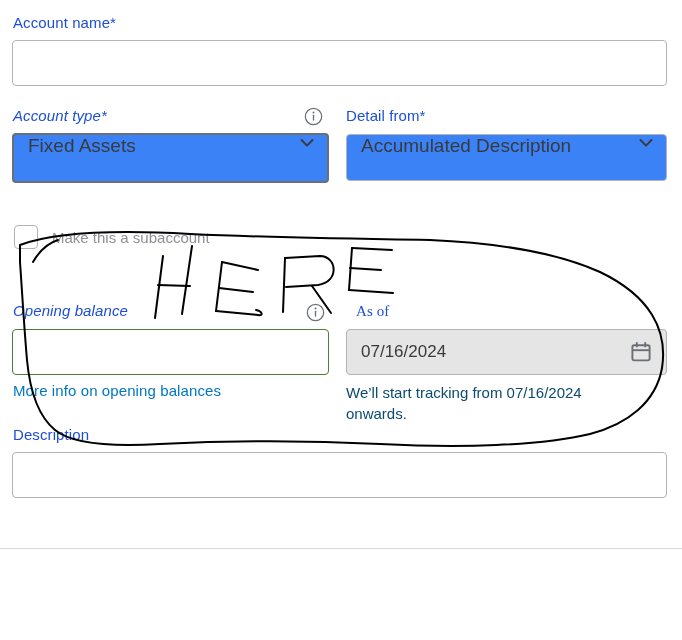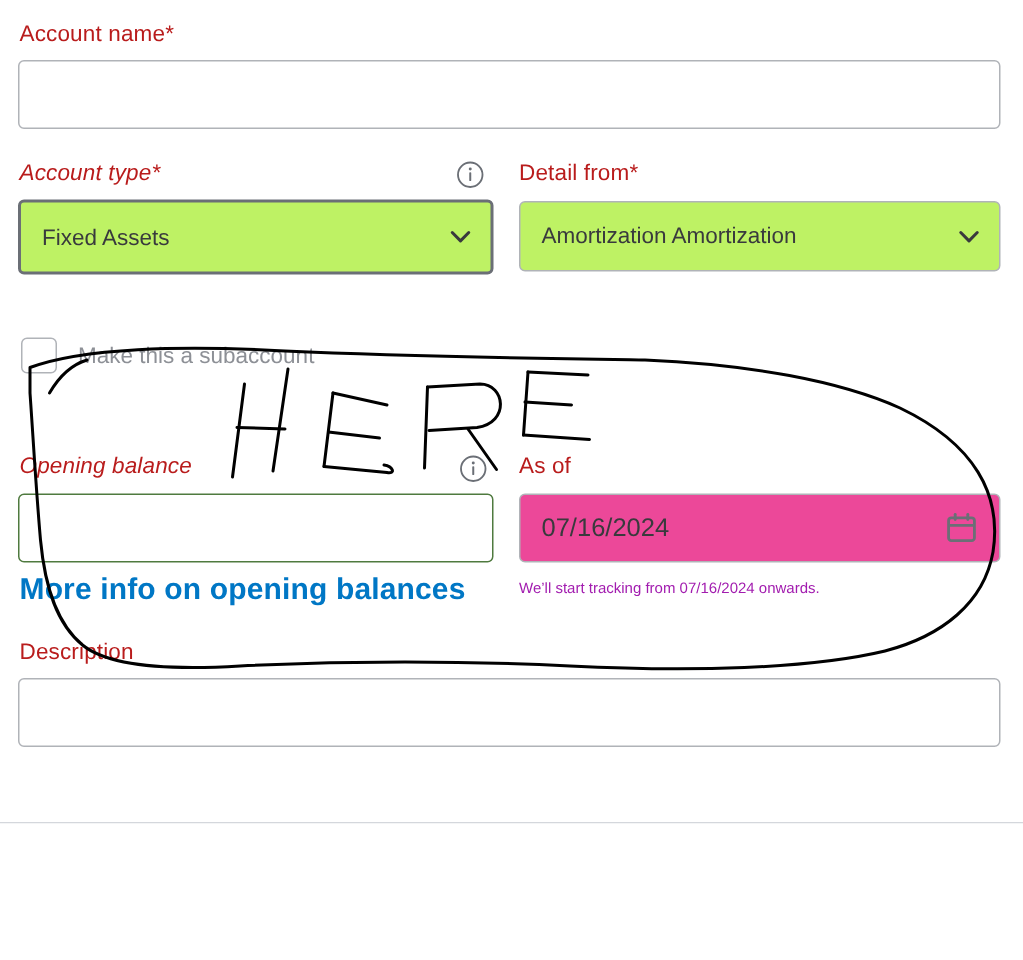--- a/index.html
+++ b/index.html
@@ -18,48 +18,47 @@
   #app {
     position: absolute;
     inset: 0;
     width: 682px;
     height: 640px;
   }
 
   
   .field-label {
     font-size: 15px;
-    color: #b91c1c;
+    color: #1d4ed8;
     line-height: 18px;
     letter-spacing: .1px;
     white-space: nowrap;
   }
   .text-input {
     box-sizing: border-box;
     background: #fff;
     border: 1px solid #b0b3b8;
     border-radius: 4px;
     font-size: 16px;
     color: #393a3d;
     font-family: "Liberation Sans", sans-serif;
     padding: 0 12px;
     outline: none;
   }
   .text-input::placeholder { color: #b0b3b8; }
 
   .select-box {
     box-sizing: border-box;
-    background: #bef264;
+    background: #3b82f6;
     border: 1px solid #b0b3b8;
     border-radius: 4px;
     display: flex;
-    align-items: center;
     justify-content: space-between;
     padding: 0 12px 0 14px;
-    font-size: 15px;
+    font-size: 19px;
     color: #393a3d;
     cursor: pointer;
   }
   .select-box.focused {
     border: 2px solid #6b6f76;
   }
   .chev {
     width: 16px; height: 16px;
     flex: 0 0 auto;
     margin-left: 10px;
@@ -89,54 +88,54 @@
     cursor: pointer;
   }
   #subaccount-label {
     margin-left: 14px;
     font-size: 15px;
     color: #8d9096;
   }
 
   #opening-balance-label { left: 13px; top: 302px; font-style: italic; }
   #opening-balance-info  { left: 306px; top: 303px; }
-  #as-of-label           { left: 346px; top: 302px; }
+  #as-of-label           { left: 356px; top: 302px; font-family: Liberation Serif, serif; }
 
   #opening-balance-input {
     left: 12px; top: 329px; width: 317px; height: 46px;
     border: 1px solid #4f7a3f;
   }
   #more-info-link {
     left: 13px; top: 382px;
-    font-size: 20px;
-    font-weight: bold;
+    font-size: 15px;
+    font-weight: normal;
     color: #0077c5;
     text-decoration: none;
     cursor: pointer;
     letter-spacing: .1px;
   }
 
   #as-of-input-wrap {
     left: 346px; top: 329px; width: 321px; height: 46px;
     box-sizing: border-box;
     border: 1px solid #b0b3b8;
     border-radius: 4px;
-    background: #ec4899;
+    background: #e5e5e5;
     display: flex;
     align-items: center;
     justify-content: space-between;
     padding: 0 14px 0 14px;
   }
   #as-of-value { font-size: 17px; color: #393a3d; }
   #calendar-icon { width: 22px; height: 22px; flex: 0 0 auto; }
 
   #as-of-help {
     left: 346px; top: 382px; width: 300px;
-    font-size: 10px;
-    color: #a21caf;
+    font-size: 15px;
+    color: #0c4a6e;
     line-height: 21px;
   }
 
   #description-label { left: 13px; top: 426px; }
   #description-input { left: 12px; top: 452px; width: 655px; height: 46px; }
 
   #footer-divider {
     left: 0; top: 548px; width: 682px; height: 1px;
     background: #d4d7dc;
   }
@@ -184,21 +183,21 @@
   <div class="abs select-box focused" id="account-type-select">
     <span>Fixed Assets</span>
     <span class="chev">
       <svg width="16" height="16" viewBox="0 0 16 16">
         <path d="M2.5 5 L8 10.6 L13.5 5" fill="none" stroke="#393a3d" stroke-width="2" stroke-linecap="round" stroke-linejoin="round"></path>
       </svg>
     </span>
   </div>
 
   <div class="abs select-box" id="detail-type-select">
-    <span>Amortization Amortization</span>
+    <span>Accumulated Description</span>
     <span class="chev">
       <svg width="16" height="16" viewBox="0 0 16 16">
         <path d="M2.5 5 L8 10.6 L13.5 5" fill="none" stroke="#393a3d" stroke-width="2" stroke-linecap="round" stroke-linejoin="round"></path>
       </svg>
     </span>
   </div>
 
   <div class="abs" id="subaccount-row">
     <span class="checkbox"></span>
     <span id="subaccount-label">Make this a subaccount</span>

